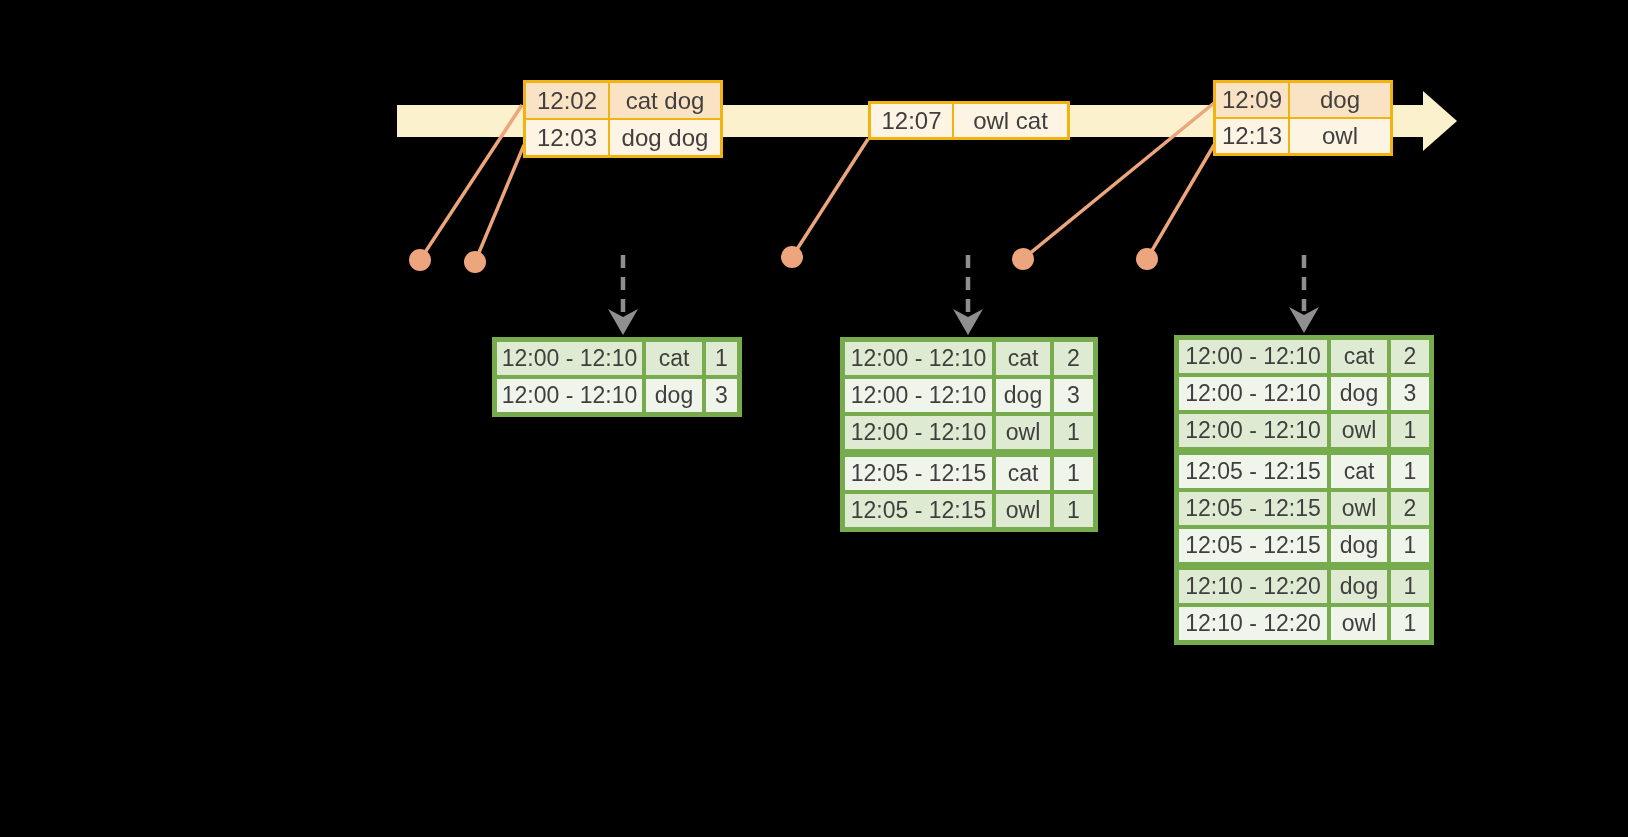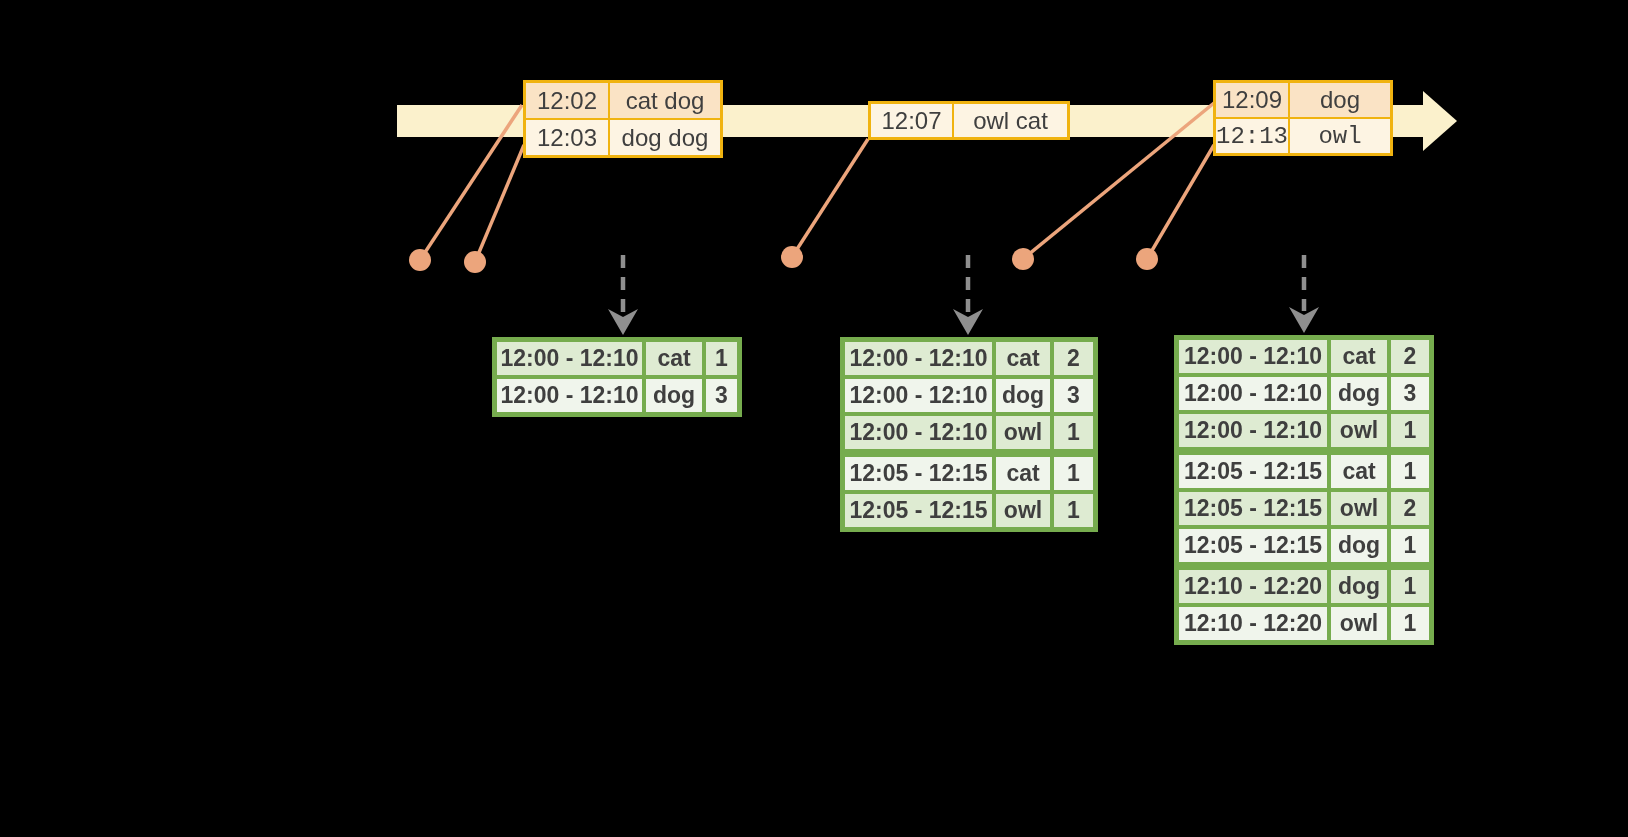--- a/index.html
+++ b/index.html
@@ -42,21 +42,21 @@
   }
   .shade-dark{background:var(--event_row_dark);}
   .shade-light{background:var(--event_row_light);}
   
   .result-table{
     position:absolute;
     background:var(--result_border);
     border:5px solid var(--result_border);
     display:flex;flex-direction:column;gap:4px;
   }
-  .result-row{display:grid;gap:4px;height:33px;font-weight:bold;}
+  .result-row{display:grid;gap:4px;height:33px;}
   .result-row.group-start{margin-top:4px;}
   .result-cell{
     display:flex;align-items:center;justify-content:center;
     font-size:23px;
   }
   .fill-dark{background:var(--result_row_dark);}
   .fill-light{background:var(--result_row_light);}
 </style>
 </head>
 <body>
@@ -103,21 +103,21 @@
         <div class="event-row" style="grid-template-columns: 81px 1fr; height: 33px;">
           <div class="event-cell shade-light">12:07</div>
           <div class="event-cell shade-light">owl cat</div>
         </div>
       </div>
       <div class="event-table" style="left: 1213px; top: 63px; width: 174px;">
         <div class="event-row" style="grid-template-columns: 72px 1fr; height: 34px;">
           <div class="event-cell shade-dark">12:09</div>
           <div class="event-cell shade-dark">dog</div>
         </div>
-        <div class="event-row" style="grid-template-columns: 72px 1fr; height: 34px; font-family: Liberation Mono, monospace;">
+        <div class="event-row" style="grid-template-columns: 72px 1fr; height: 34px;">
           <div class="event-cell shade-light">12:13</div>
           <div class="event-cell shade-light">owl</div>
         </div>
       </div>
     </div>
   <div id="result-tables">
       <div class="result-table" style="left: 492px; top: 320px; width: 240px;">
         <div class="result-row" style="grid-template-columns: 145px 56px 1fr;">
           <div class="result-cell fill-dark">12:00 - 12:10</div>
           <div class="result-cell fill-dark">cat</div>

